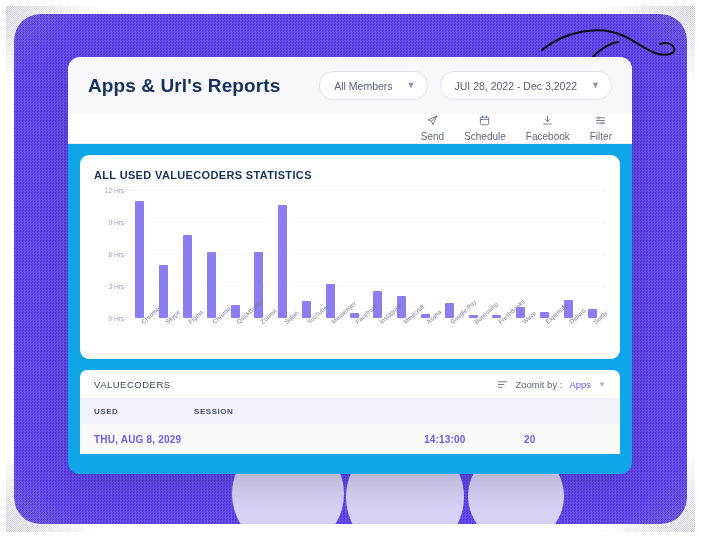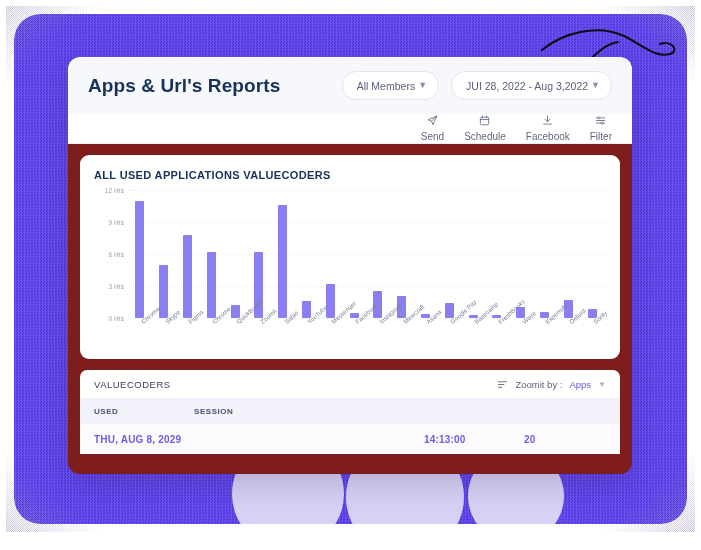--- a/index.html
+++ b/index.html
@@ -41,31 +41,31 @@
   .blob{position:absolute;background:#d7d2f4;border-radius:50%;}
   .b1{width:112px;height:112px;left:218px;top:424px;}
   .b2{width:118px;height:118px;left:332px;top:424px;}
   .b3{width:96px;height:96px;left:454px;top:434px;}
 
   .swirl{position:absolute;left:520px;top:14px;width:180px;height:70px;pointer-events:none;}
 
   
   .card{
     position:absolute;left:68px;top:57px;width:564px;height:417px;
-    background:#7f1d1d;border-radius:12px;
+    background:#0ea5e9;border-radius:12px;
     box-shadow:0 10px 30px rgba(20,20,60,.18);
     overflow:hidden;
   }
 
   .card-head{height:57px;display:flex;align-items:center;padding:0 20px;background:#f7f8fc;}
   .page-title{font-size:19px;font-weight:bold;color:#16315c;letter-spacing:.1px;}
   .head-right{margin-left:auto;display:flex;gap:12px;align-items:center;}
   .pill{
     height:27px;border:1px solid #e2e4ef;border-radius:14px;background:#fff;
-    display:flex;align-items:center;gap:3px;padding:0 11px 0 14px;
+    display:flex;align-items:center;gap:14px;padding:0 11px 0 14px;
     font-size:10.5px;color:#5a6079;white-space:nowrap;
   }
   .pill .cv{color:#8a90a8;font-size:9px;line-height:1;}
 
   .toolbar{
     height:29px;background:#fff;display:flex;align-items:center;justify-content:flex-end;
     gap:20px;padding:0 20px;border-bottom:1px solid #eceef6;
   }
   .tool{display:flex;align-items:center;gap:5px;font-size:10px;color:#606780;flex-direction:column;}
   .tool svg{display:block;}
@@ -132,21 +132,21 @@
   <div class="card">
 
     <div class="card-head">
       <div class="page-title">Apps &amp; Url's Reports</div>
       <div class="head-right">
         <div class="pill">
           <span>All Members</span>
           <span class="cv">▼</span>
         </div>
         <div class="pill">
-          <span>JUI 28, 2022 - Aug 3,2022</span>
+          <span>JUI 28, 2022 - Dec 3,2022</span>
           <span class="cv">▼</span>
         </div>
       </div>
     </div>
 
     <div class="toolbar">
       <div class="tool">
         <svg width="11" height="11" viewBox="0 0 16 16">
           <path d="M14.5 1.5 L1.5 7 L6.5 8.8 L8.6 14 Z" fill="none" stroke="#606780" stroke-width="1.2" stroke-linejoin="round"></path>
           <path d="M6.5 8.8 L14.5 1.5" fill="none" stroke="#606780" stroke-width="1.2"></path>
@@ -171,21 +171,21 @@
         <svg width="11" height="11" viewBox="0 0 16 16">
           <path d="M2 4.2 L14 4.2 M2 8 L14 8 M2 11.8 L14 11.8" stroke="#606780" stroke-width="1.2" stroke-linecap="round"></path>
           <circle cx="5.4" cy="4.2" r="1.5" fill="#fff" stroke="#606780" stroke-width="1.1"></circle>
           <circle cx="10.4" cy="11.8" r="1.5" fill="#fff" stroke="#606780" stroke-width="1.1"></circle>
         </svg>
         <span>Filter</span>
       </div>
     </div>
 
     <div class="chart-panel">
-      <div class="chart-title">ALL USED APPLICATIONS VALUECODERS</div>
+      <div class="chart-title">ALL USED VALUECODERS STATISTICS</div>
       <div class="plot-wrap">
         <div class="ylabels" id="ylabels">
             <div class="ylab" style="top: 128px;">0 Hrs</div>
             <div class="ylab" style="top: 96px;">3 Hrs</div>
             <div class="ylab" style="top: 64px;">6 Hrs</div>
             <div class="ylab" style="top: 32px;">9 Hrs</div>
             <div class="ylab" style="top: 0px;">12 Hrs</div>
           </div>
         <div class="grid" id="grid">
             <div class="gline" style="top: 128px;"></div>

